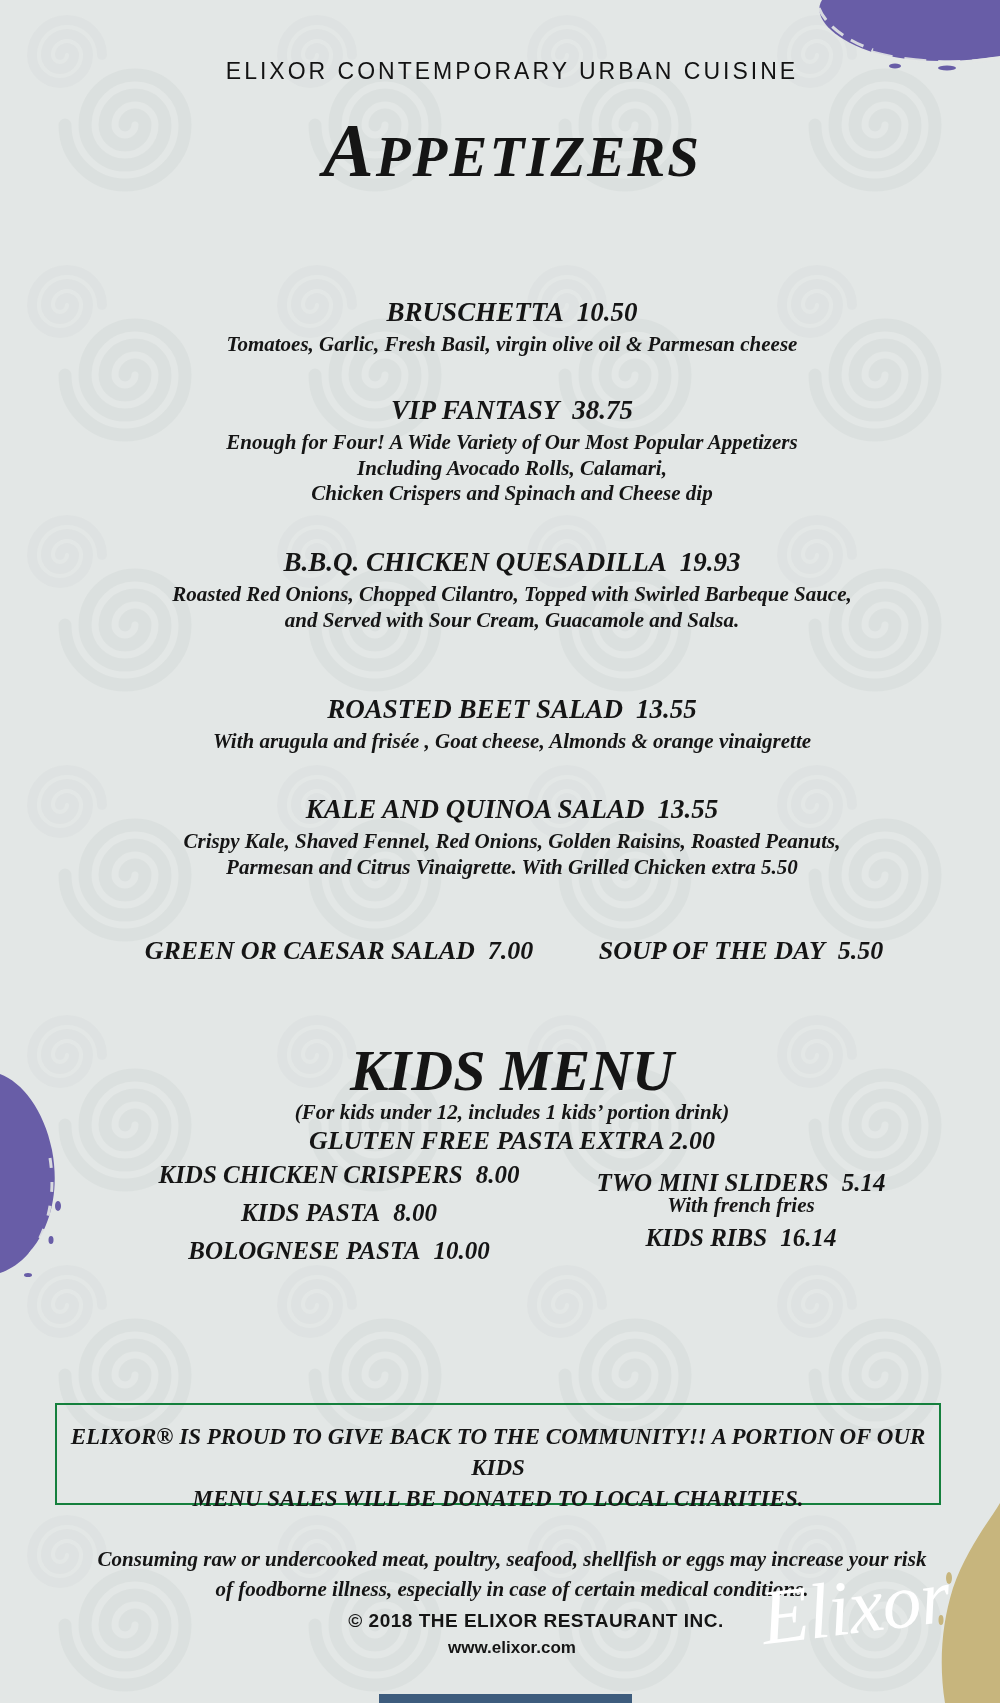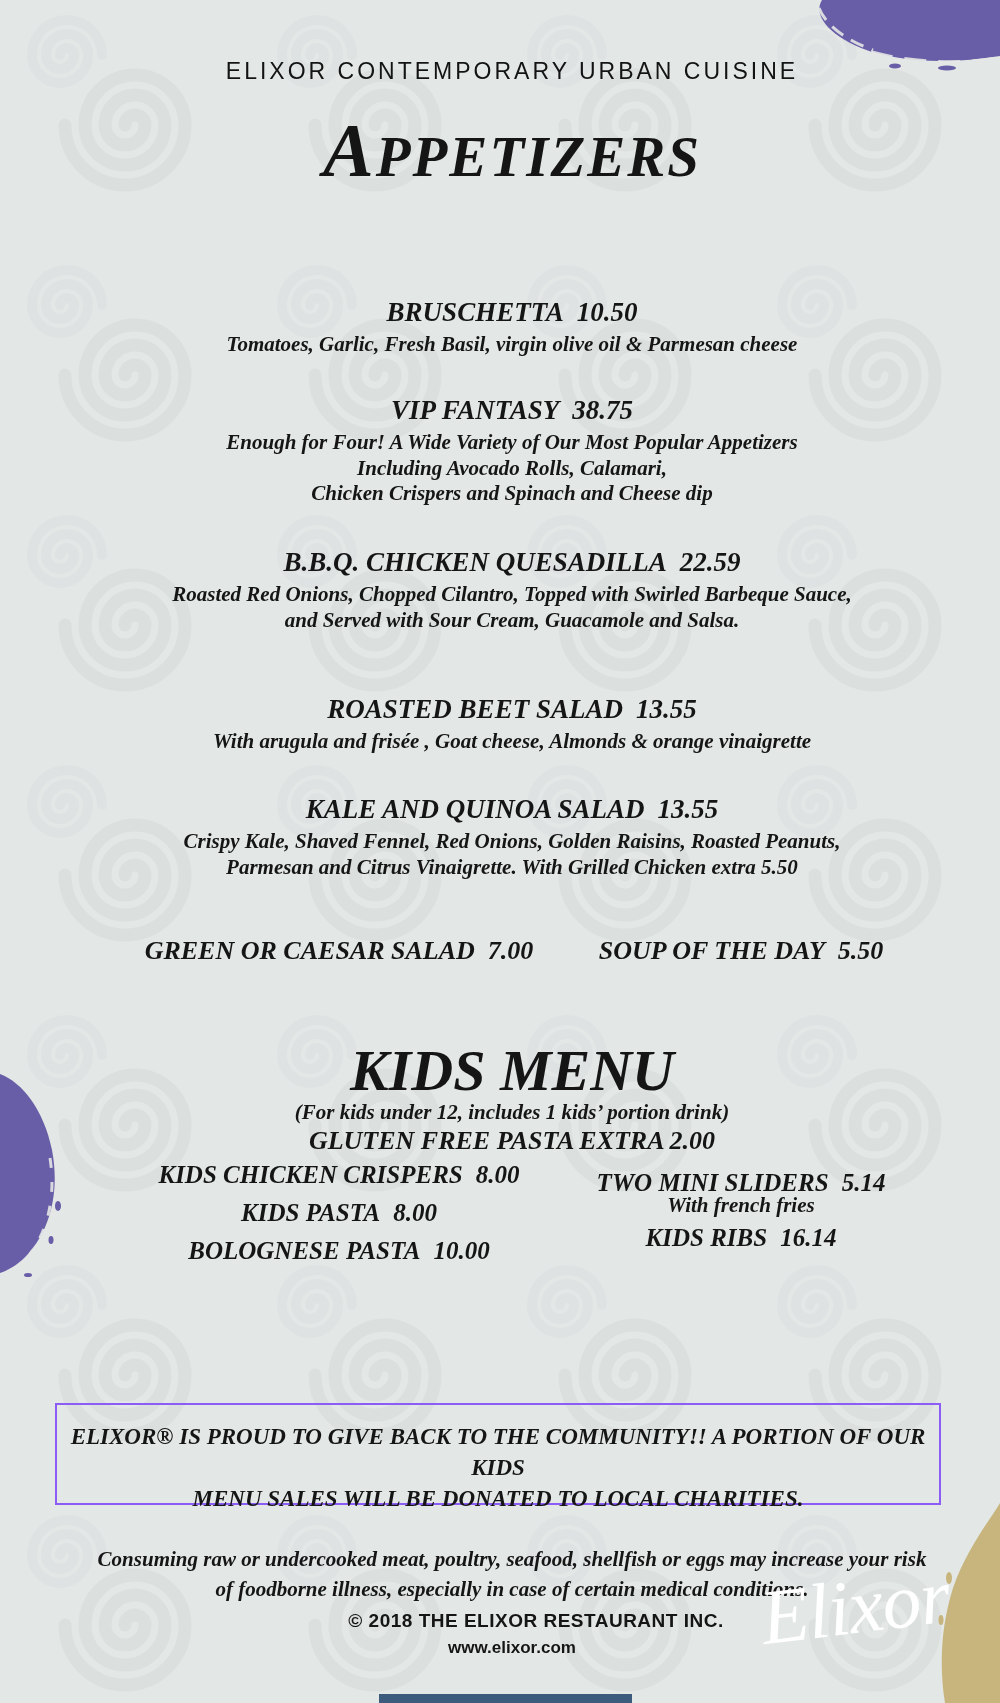--- a/index.html
+++ b/index.html
@@ -32,21 +32,21 @@
   .kids-gluten{top:1126px;font:italic 700 26px "Liberation Serif",serif;line-height:30px;}
 
   .kids-cols{top:1160px;display:flex;text-align:center;}
   .kcol-left{width:474px;margin-left:90px;}
   .kcol-right{width:330px;padding-top:8px;}
   .kitem{font:italic 700 25px "Liberation Serif",serif;line-height:29px;margin-bottom:9px;}
   .knote{font:italic 700 21px "Liberation Serif",serif;line-height:24px;margin-top:-4px;margin-bottom:6px;}
 
   .community-box{
     position:absolute;left:55px;top:1403px;width:886px;height:102px;
-    border:2px solid #8b5cf6;text-align:center;box-sizing:border-box;padding-top:16px;
+    border:2px solid #15803d;text-align:center;box-sizing:border-box;padding-top:16px;
   }
   .community-box .bline{font:italic 700 23px "Liberation Serif",serif;line-height:31px;}
 
   .disclaimer{top:1544px;font:italic 700 21px "Liberation Serif",serif;line-height:30px;}
   .copyright{top:1610px;font:700 19px "Liberation Sans",sans-serif;letter-spacing:0.5px;padding-left:24px;}
   .website{top:1638px;font:700 17px "Liberation Sans",sans-serif;}
 
   .logo{
     position:absolute;left:695px;top:1568px;width:320px;z-index:3;
     font:italic 400 78px "Liberation Serif",serif;color:#ffffff;
@@ -117,21 +117,21 @@
       </div>
       <div class="idesc">
         <div>Enough for Four! A Wide Variety of Our Most Popular Appetizers</div>
         <div>Including Avocado Rolls, Calamari,</div>
         <div>Chicken Crispers and Spinach and Cheese dip</div>
       </div>
     </div>
 
     <div class="sec" style="top:546px;">
       <div class="iname">
-        <span>B.B.Q. CHICKEN QUESADILLA</span><span class="price">22.59</span>
+        <span>B.B.Q. CHICKEN QUESADILLA</span><span class="price">19.93</span>
       </div>
       <div class="idesc">
         <div>Roasted Red Onions, Chopped Cilantro, Topped with Swirled Barbeque Sauce,</div>
         <div>and Served with Sour Cream, Guacamole and Salsa.</div>
       </div>
     </div>
 
     <div class="sec" style="top:693px;">
       <div class="iname">
         <span>ROASTED BEET SALAD</span><span class="price">13.55</span>

